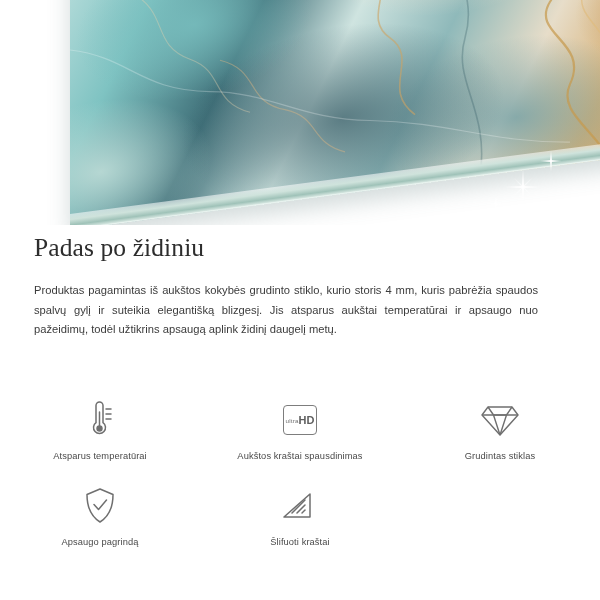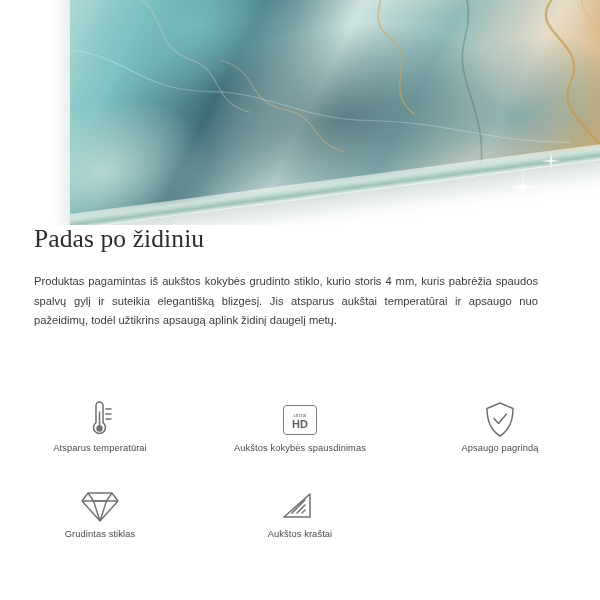--- a/index.html
+++ b/index.html
@@ -91,21 +91,21 @@
   .sparkle .s-d1, .sparkle .s-d2 {
     position: absolute; left: 50%; top: 50%; width: 1px; height: 70%;
     background: linear-gradient(180deg, rgba(255,255,255,0) 0%, rgba(255,255,255,0.8) 50%, rgba(255,255,255,0) 100%);
   }
   .sparkle .s-d1 { transform: translate(-50%,-50%) rotate(45deg); }
   .sparkle .s-d2 { transform: translate(-50%,-50%) rotate(-45deg); }
 
   
   .content {
     position: absolute;
-    top: 223px;
+    top: 232px;
     left: 0;
     width: 600px;
   }
   .headline {
     margin: 0;
     padding: 0 34px;
     font-family: "Liberation Serif", serif;
     font-size: 25.5px;
     line-height: 31px;
     color: #2d2d2d;
@@ -141,33 +141,34 @@
     justify-content: flex-start;
     padding-top: 6px;
   }
   .feature .ico {
     height: 44px;
     display: flex;
     align-items: center;
     justify-content: center;
   }
   .feature .cap {
+    margin-top: 8px;
     font-size: 9.3px;
     color: #4a4a4a;
     text-align: center;
     line-height: 12px;
     letter-spacing: 0.1px;
   }
   .ultra-hd {
     width: 34px;
     height: 30px;
     border: 1.6px solid #7d7d7d;
     border-radius: 4px;
     display: flex;
-    flex-direction: column;
+    flex-direction: row;
     align-items: center;
     justify-content: center;
     color: #6f6f6f;
   }
   .ultra-hd .u1 { font-size: 6.2px; letter-spacing: 0.2px; line-height: 7px; }
   .ultra-hd .u2 { font-size: 11px; font-weight: bold; line-height: 12px; color: #5f5f5f; }
 </style>
 </head>
 <body>
 
@@ -228,53 +229,53 @@
       <div class="cap">Atsparus temperatūrai</div>
     </div>
 
     <div class="feature">
       <div class="ico">
         <div class="ultra-hd">
           <span class="u1">ultra</span>
           <span class="u2">HD</span>
         </div>
       </div>
-      <div class="cap">Aukštos kokybės spausdinimas</div>
-    </div>
-
-    <div class="feature">
-      <div class="ico">
-        <svg width="36" height="40" viewBox="0 0 36 40" fill="none" stroke="#6f6f6f" stroke-width="1.5" stroke-linecap="round" stroke-linejoin="round">
-          <path d="M18 3 L31 8.5 C31 22 26 31 18 36 C10 31 5 22 5 8.5 Z"></path>
-          <polyline points="12,18.5 16.5,23.5 24.5,14"></polyline>
-        </svg>
-      </div>
-      <div class="cap">Apsaugo pagrindą</div>
+      <div class="cap">Aukštos kraštai spausdinimas</div>
     </div>
 
     <div class="feature">
       <div class="ico">
         <svg width="40" height="36" viewBox="0 0 40 36" fill="none" stroke="#6f6f6f" stroke-width="1.4" stroke-linejoin="round">
           <path d="M8 5 H32 L38 13 L20 33 L2 13 Z"></path>
           <path d="M2 13 H38"></path>
           <path d="M8 5 L13.5 13 L20 33"></path>
           <path d="M32 5 L26.5 13 L20 33"></path>
           <path d="M13.5 13 H26.5"></path>
         </svg>
       </div>
       <div class="cap">Grudintas stiklas</div>
     </div>
 
     <div class="feature">
       <div class="ico">
+        <svg width="36" height="40" viewBox="0 0 36 40" fill="none" stroke="#6f6f6f" stroke-width="1.5" stroke-linecap="round" stroke-linejoin="round">
+          <path d="M18 3 L31 8.5 C31 22 26 31 18 36 C10 31 5 22 5 8.5 Z"></path>
+          <polyline points="12,18.5 16.5,23.5 24.5,14"></polyline>
+        </svg>
+      </div>
+      <div class="cap">Apsaugo pagrindą</div>
+    </div>
+
+    <div class="feature">
+      <div class="ico">
         <svg width="40" height="34" viewBox="0 0 40 34" fill="none" stroke="#6f6f6f" stroke-width="1.5" stroke-linecap="round" stroke-linejoin="round">
           <path d="M4 28 L30 28 L30 5 Z"></path>
           <line x1="12" y1="24" x2="25" y2="11"></line>
           <line x1="17" y1="24" x2="25" y2="16"></line>
           <line x1="22" y1="24" x2="25" y2="21"></line>
         </svg>
       </div>
-      <div class="cap">Aukštos kraštai</div>
+      <div class="cap">Šlifuoti kraštai</div>
     </div>
 
 
   </div>
 </div>
 
 </body></html>

